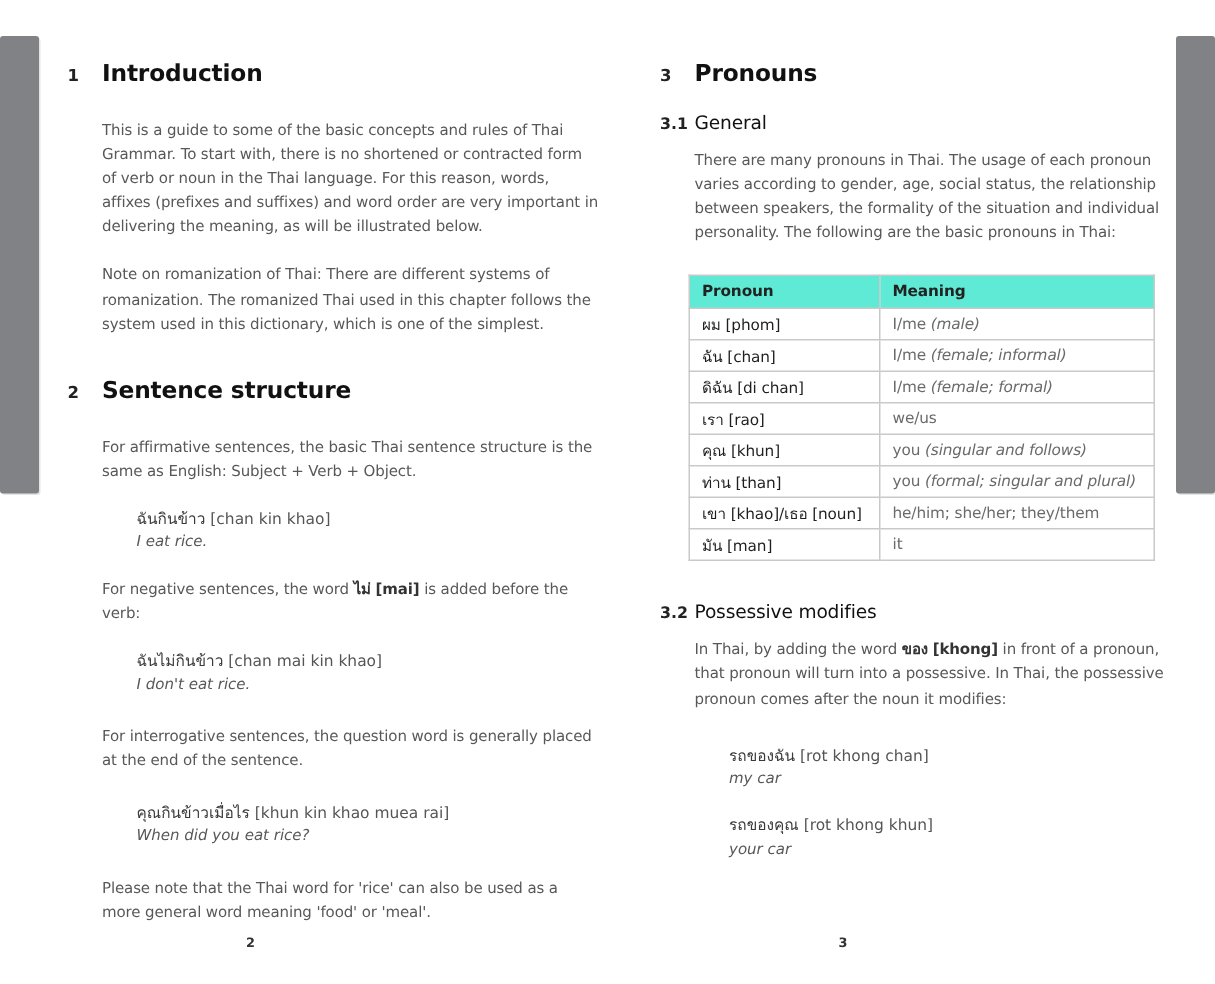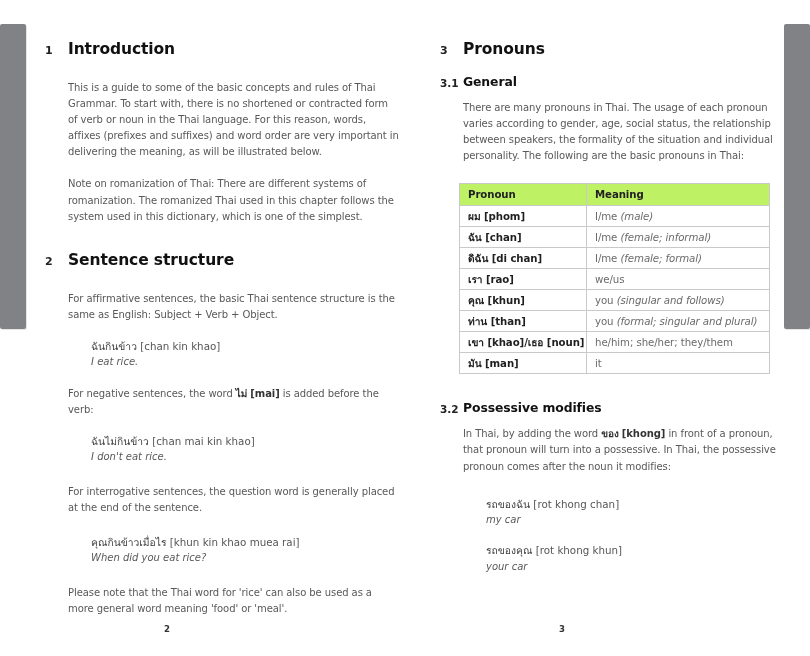--- a/index.html
+++ b/index.html
@@ -67,21 +67,21 @@
   }
   .h2-num {
     width: 23px;
     flex: 0 0 23px;
     font-size: 10.5px;
     font-weight: bold;
     color: #222;
   }
   .h2-title {
     font-size: 12.4px;
-    font-weight: bold;
+    font-weight: normal;
     color: #111;
     letter-spacing: -0.1px;
   }
 
   
   .body-p {
     margin: 0;
     padding-left: 23px;
     font-size: 10px;
     line-height: 16.1px;
@@ -131,30 +131,30 @@
     border: 1px solid #c9c9c9;
     text-align: left;
     vertical-align: middle;
     height: 20px;
     padding: 0 0 0 8px;
     font-size: 10.2px;
     font-weight: normal;
     letter-spacing: -0.08px;
   }
   .pronoun-table thead th {
-    background: #bef264;
+    background: #5eead4;
     color: #222;
     font-weight: bold;
     height: 21px;
   }
   .pronoun-table col.c1 { width: 127px; }
   .pronoun-table col.c2 { width: 183px; }
   .pronoun-table td.cell-pronoun {
     color: #1f1f1f;
-    font-weight: bold;
+    font-weight: normal;
   }
   .pronoun-table td.cell-meaning {
     color: #6a6a6a;
   }
   .pronoun-table td.cell-meaning i {
   }
 
   
   .folio {
     position: absolute;

